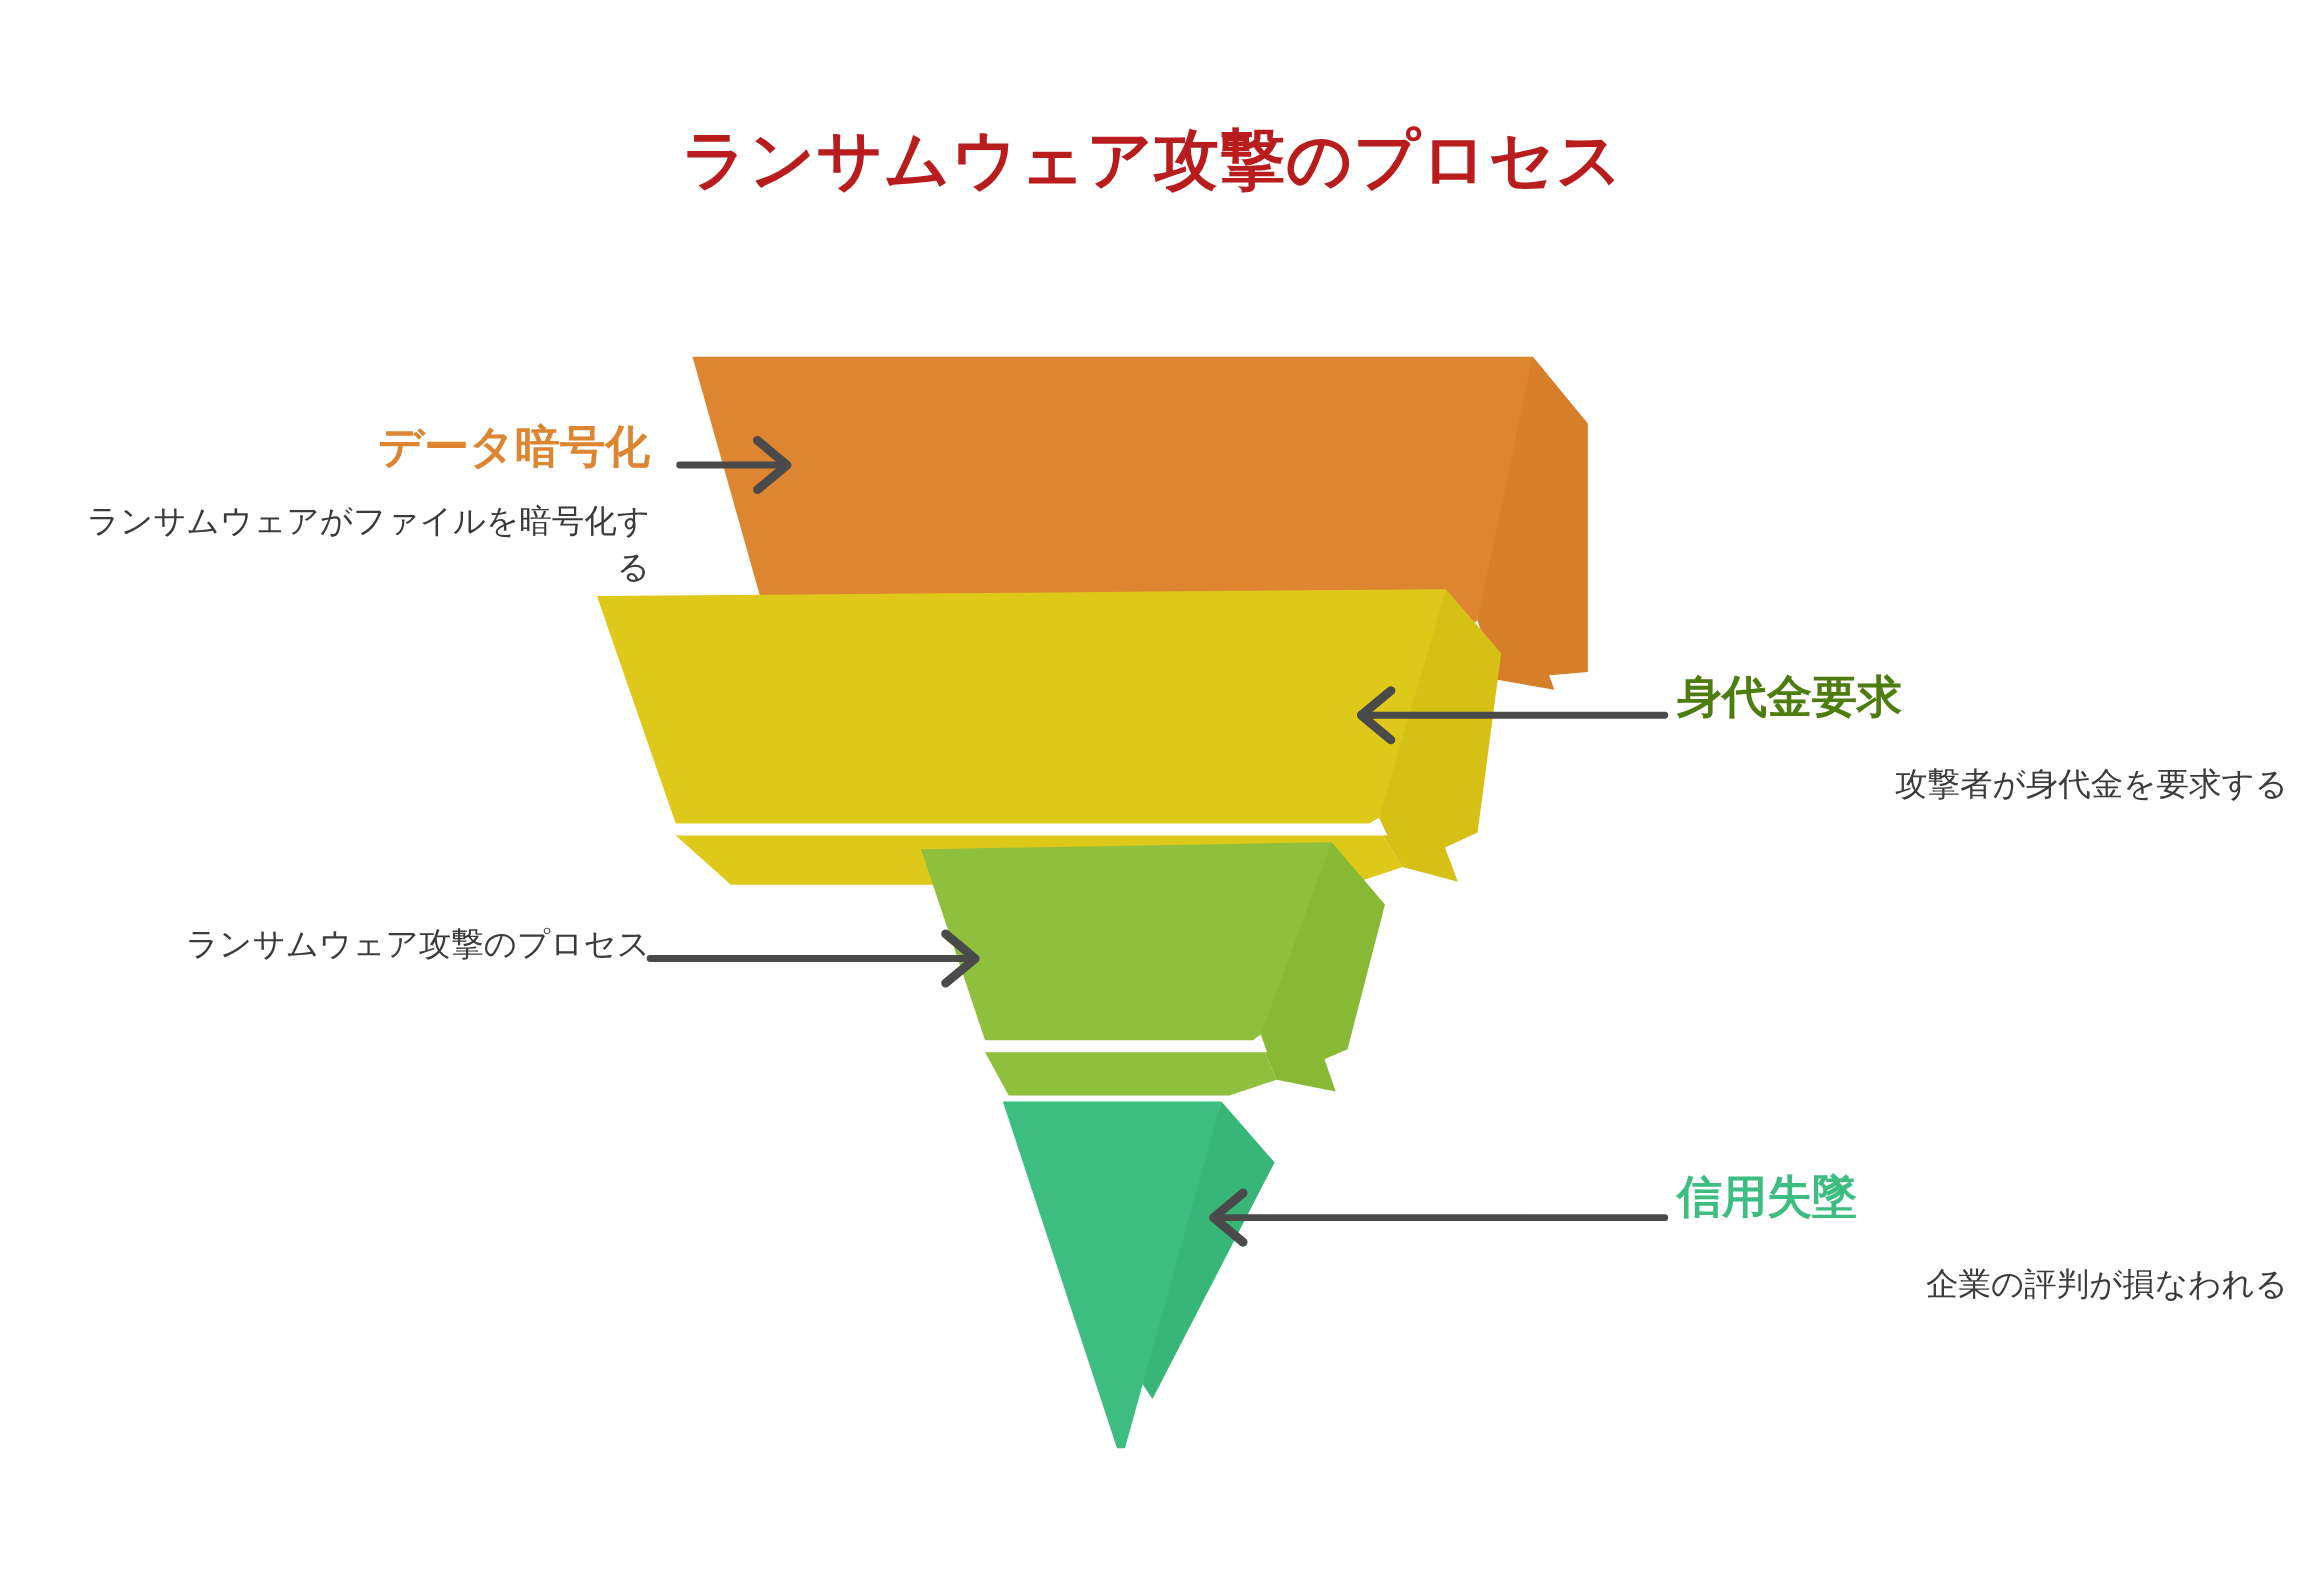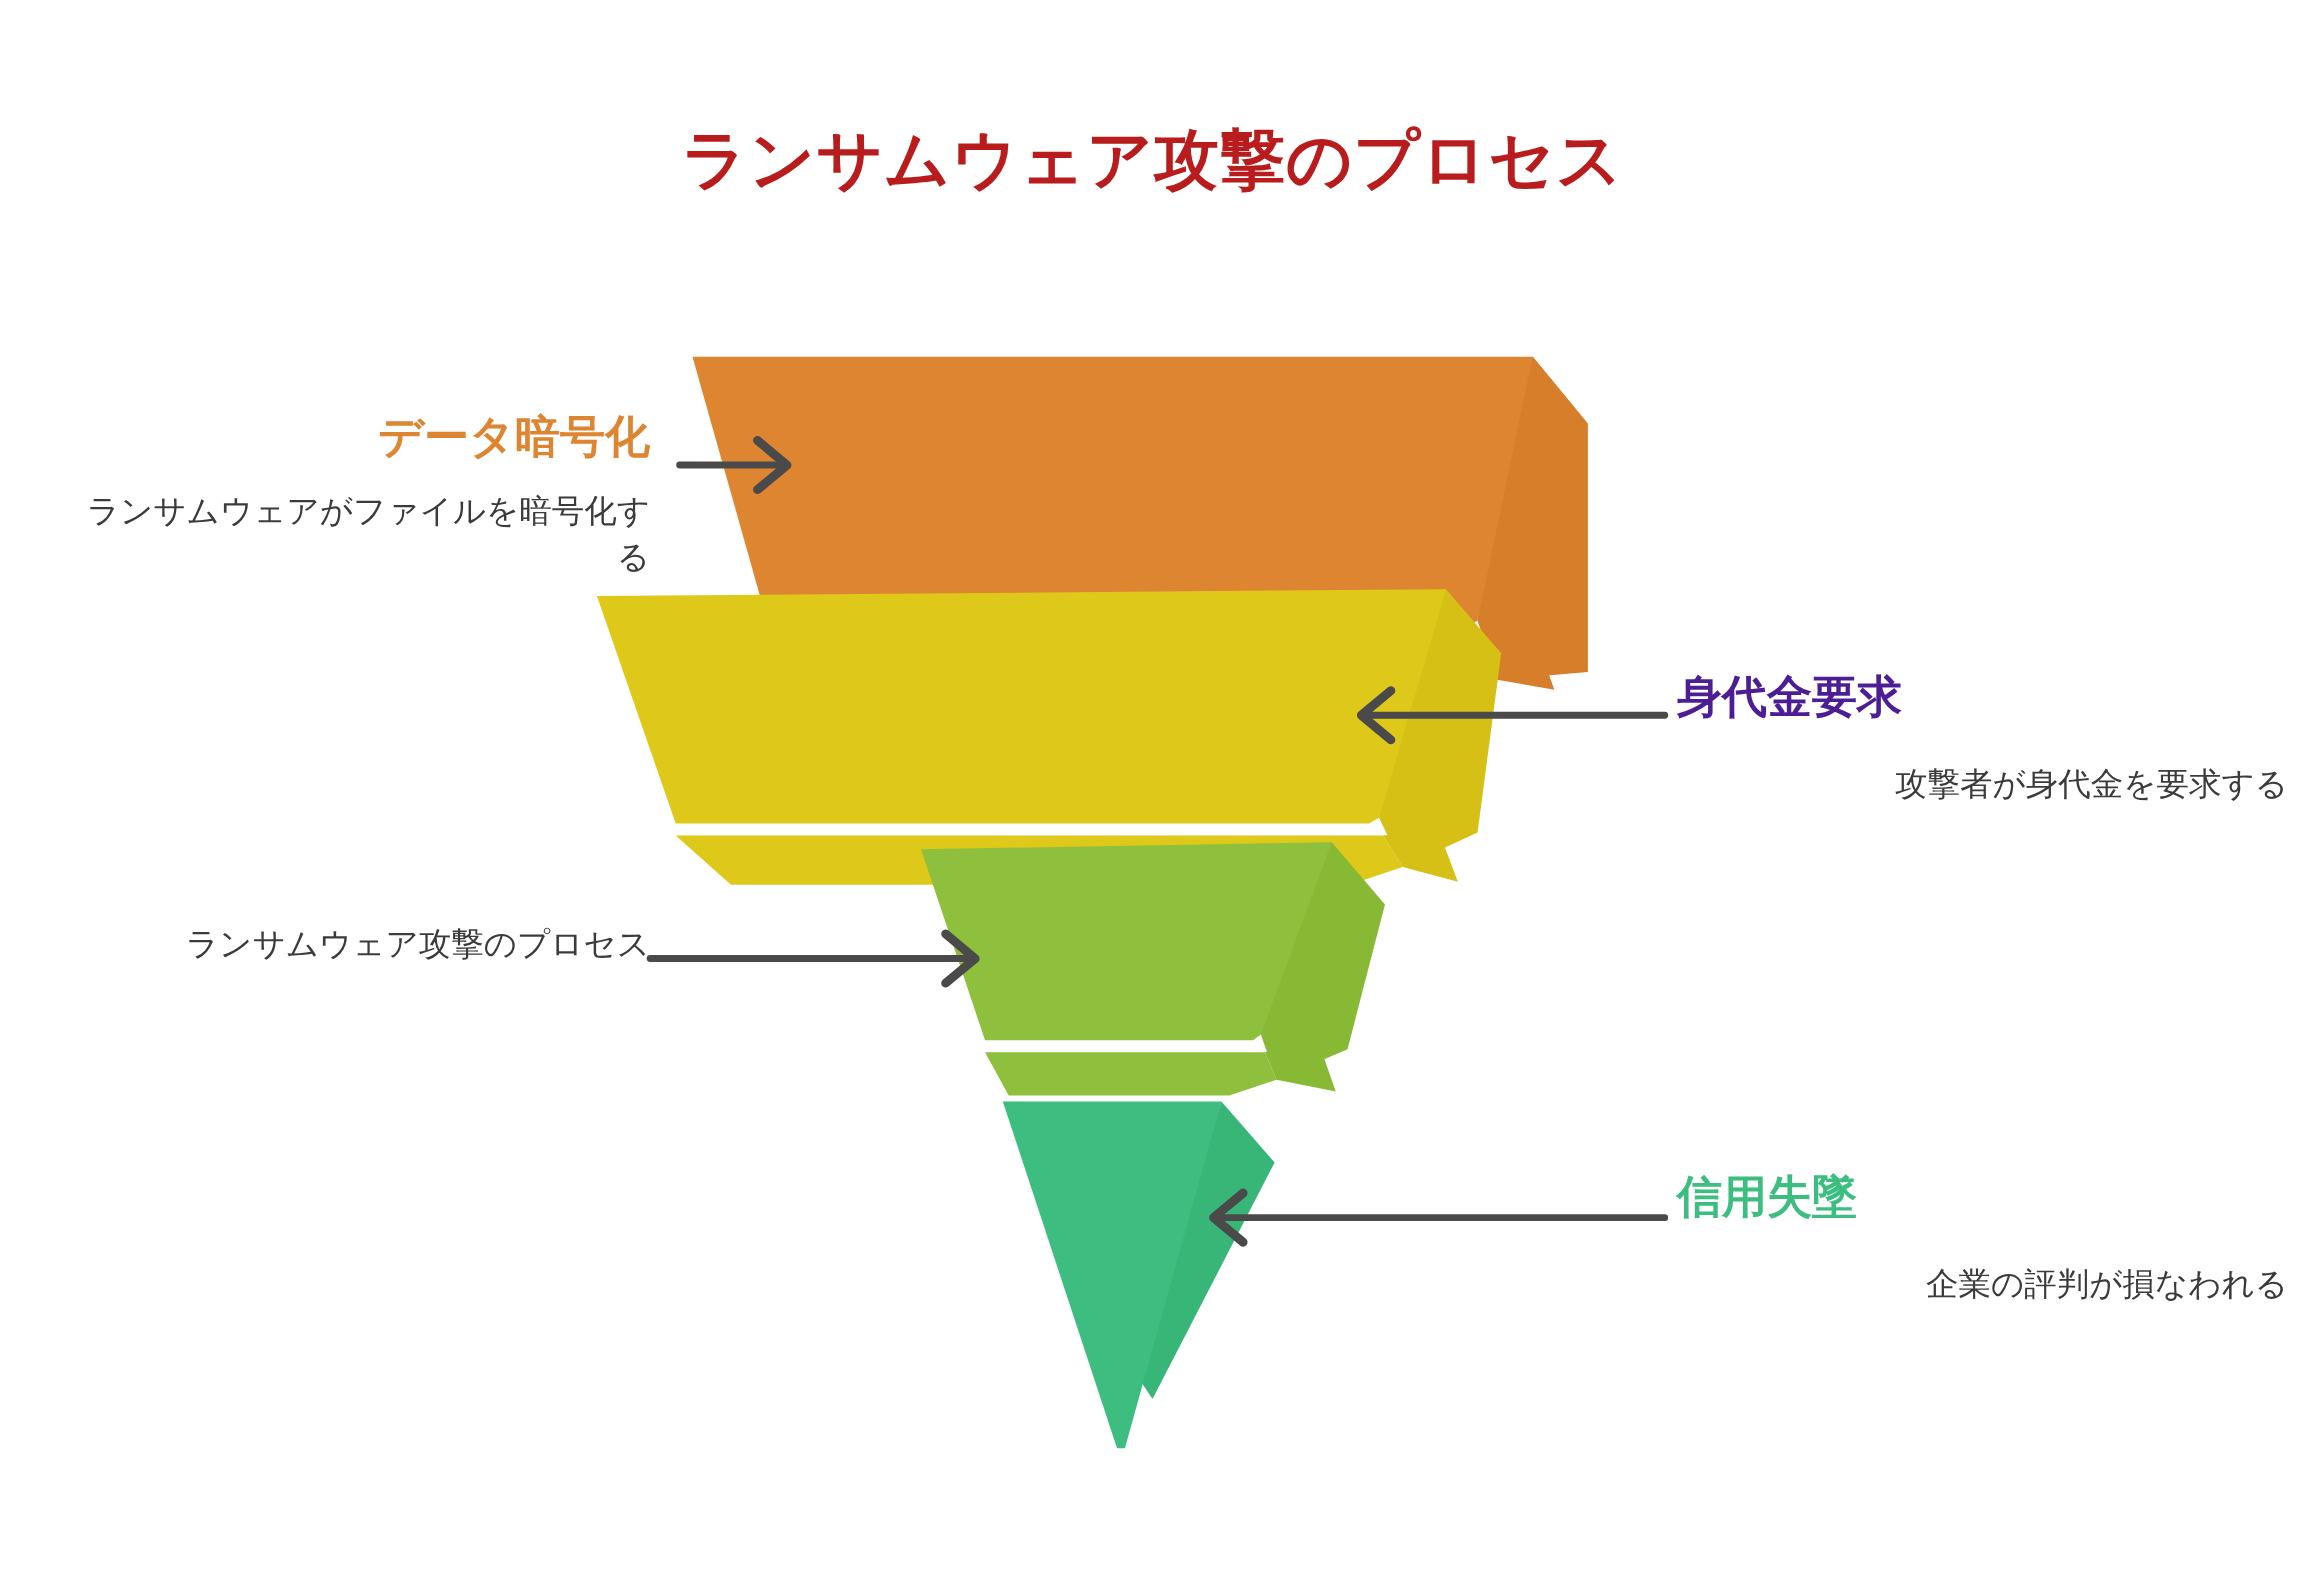--- a/index.html
+++ b/index.html
@@ -56,21 +56,21 @@
     line-height: 1.42;
     text-align: right;
   }
   
   .callout.left { text-align: right; }
   .callout.left .c-title { margin-bottom: 25.6px; }
   
   .callout.right { text-align: left; }
   .callout.right .c-title { margin-bottom: 39px; }
 
-  #callout-1 { left: 59px;  top: 412px;  width: 591px; }
+  #callout-1 { left: 59px;  top: 422px;  width: 591px; }
   #callout-2 { left: 1677px; top: 672px;  width: 611px; }
   #callout-3 { left: 59px;  top: 921px;  width: 591px; }
   #callout-4 { left: 1677px; top: 1172px; width: 611px; }
 </style>
 </head>
 <body>
 
 <div id="stage" style="background: rgb(255, 255, 255);">
 
   <div id="page-title" style="color: #b91c1c;">ランサムウェア攻撃のプロセス</div>
@@ -128,21 +128,21 @@
       <polyline points="1262,1211 1232,1236 1262,1261" fill="none" stroke="#4A4A4A" stroke-width="9" stroke-linecap="round" stroke-linejoin="round"></polyline>
     </g>
   </svg>
 
   <div class="callout left" id="callout-1">
     <div class="c-title" style="color: rgb(221, 133, 49);">データ暗号化</div>
     <div class="c-desc">ランサムウェアがファイルを暗号化する</div>
   </div>
 
   <div class="callout right" id="callout-2">
-    <div class="c-title" style="color: #4c1d95;">身代金要求</div>
+    <div class="c-title" style="color: #4d7c0f;">身代金要求</div>
     <div class="c-desc">攻撃者が身代金を要求する</div>
   </div>
 
   <div class="callout left" id="callout-3">
     <div class="c-desc">ランサムウェア攻撃のプロセス</div>
   </div>
 
   <div class="callout right" id="callout-4">
     <div class="c-title" style="color: rgb(61, 190, 128);">信用失墜</div>
     <div class="c-desc">企業の評判が損なわれる</div>

